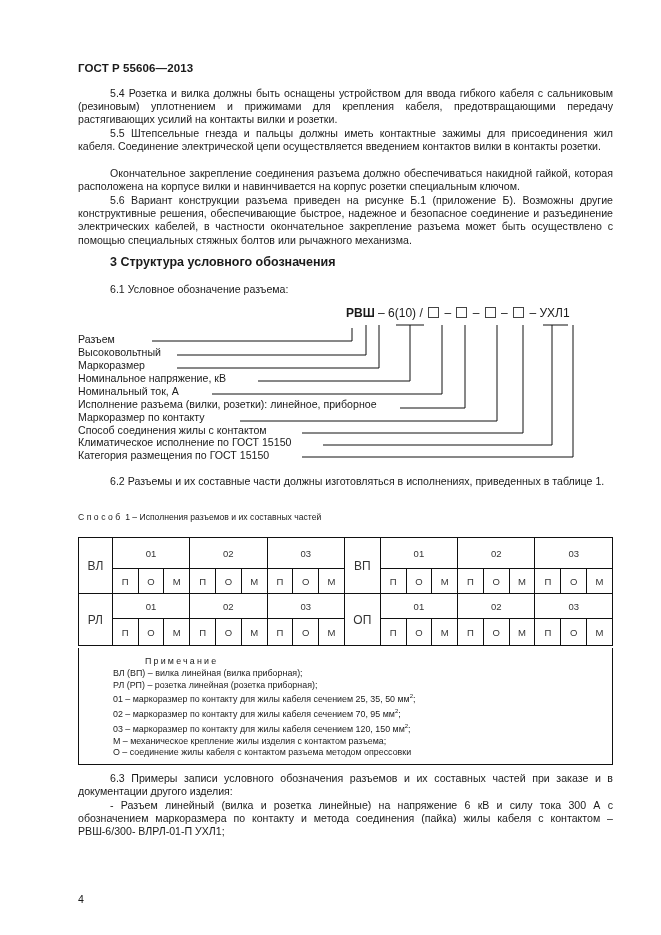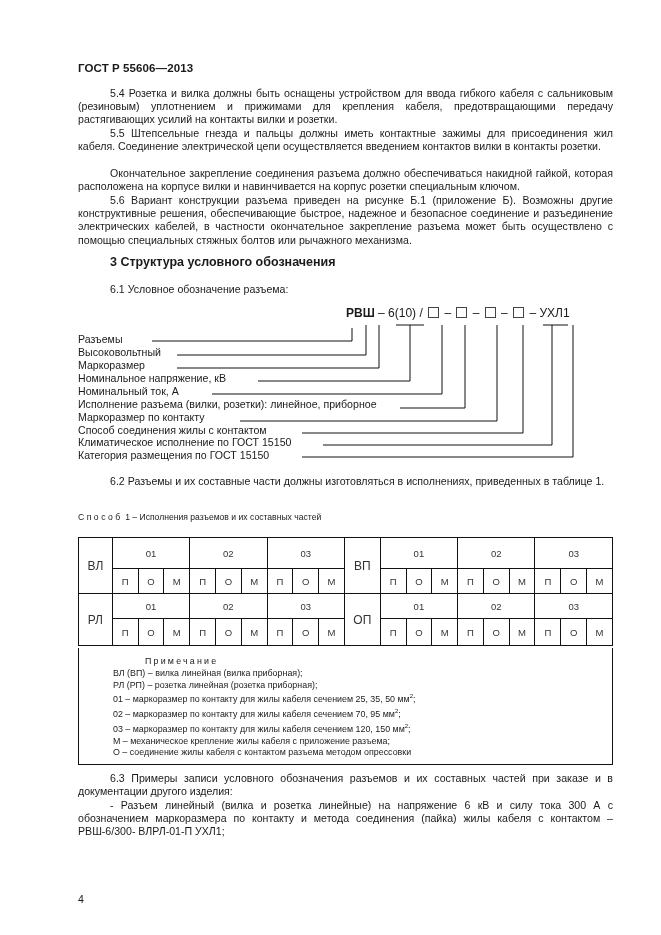--- a/index.html
+++ b/index.html
@@ -38,21 +38,21 @@
 <div class="para" style="top:194px"><span class="ind"></span><span>5.6 Вариант конструкции разъема приведен на рисунке Б.1 (приложение Б). Возможны другие конструктивные решения, обеспечивающие быстрое, надежное и безопасное соединение и разъединение электрических кабелей, в частности окончательное закрепление разъема может быть осуществлено с помощью специальных стяжных болтов или рычажного механизма.</span></div>
 
 <div class="abs section-title">3 Структура условного обозначения</div>
 
 <div class="para" style="top:283px"><span class="ind"></span><span>6.1 Условное обозначение разъема:</span></div>
 
 <div class="abs formula">
   <b>РВШ</b><span> – 6(10) / </span><span class="box"></span><span> – </span><span class="box"></span><span> – </span><span class="box"></span><span> – </span><span class="box"></span><span> – УХЛ1</span>
 </div>
 
-<div class="legend-label" style="top:333px">Разъемы</div>
+<div class="legend-label" style="top:333px">Разъем</div>
 <div class="legend-label" style="top:346px">Высоковольтный</div>
 <div class="legend-label" style="top:359px">Маркоразмер</div>
 <div class="legend-label" style="top:372px">Номинальное напряжение, кВ</div>
 <div class="legend-label" style="top:385px">Номинальный ток, А</div>
 <div class="legend-label" style="top:398px">Исполнение разъема (вилки, розетки): линейное, приборное</div>
 <div class="legend-label" style="top:411px">Маркоразмер по контакту</div>
 <div class="legend-label" style="top:424px">Способ соединения жилы с контактом</div>
 <div class="legend-label" style="top:436px">Климатическое исполнение по ГОСТ 15150</div>
 <div class="legend-label" style="top:449px">Категория размещения по ГОСТ 15150</div>
 
@@ -165,21 +165,21 @@
   </table>
 
 <div class="note">
   <div class="note-inner">
     <div class="note-title">Примечание</div>
     <div>ВЛ (ВП) – вилка линейная (вилка приборная);</div>
     <div>РЛ (РП) – розетка линейная (розетка приборная);</div>
     <div><span>01 – маркоразмер по контакту для жилы кабеля сечением 25, 35, 50 мм</span><sup>2</sup><span>;</span></div>
     <div><span>02 – маркоразмер по контакту для жилы кабеля сечением 70, 95 мм</span><sup>2</sup><span>;</span></div>
     <div><span>03 – маркоразмер по контакту для жилы кабеля сечением 120, 150 мм</span><sup>2</sup><span>;</span></div>
-    <div>М – механическое крепление жилы кабеля с приложение разъема;</div>
+    <div>М – механическое крепление жилы изделия с контактом разъема;</div>
     <div>О – соединение жилы кабеля с контактом разъема методом опрессовки</div>
   </div>
 </div>
 
 <div class="para" style="top:772px"><span class="ind"></span><span>6.3 Примеры записи условного обозначения разъемов и их составных частей при заказе и в документации другого изделия:</span></div>
 <div class="para" style="top:799px"><span class="ind"></span><span>- Разъем линейный (вилка и розетка линейные) на напряжение 6 кВ и силу тока 300 А с обозначением маркоразмера по контакту и метода соединения (пайка) жилы кабеля с контактом  –  РВШ-6/300- ВЛРЛ-01-П УХЛ1;</span></div>
 
 <div class="abs pageno">4</div>
 
 </body></html>

